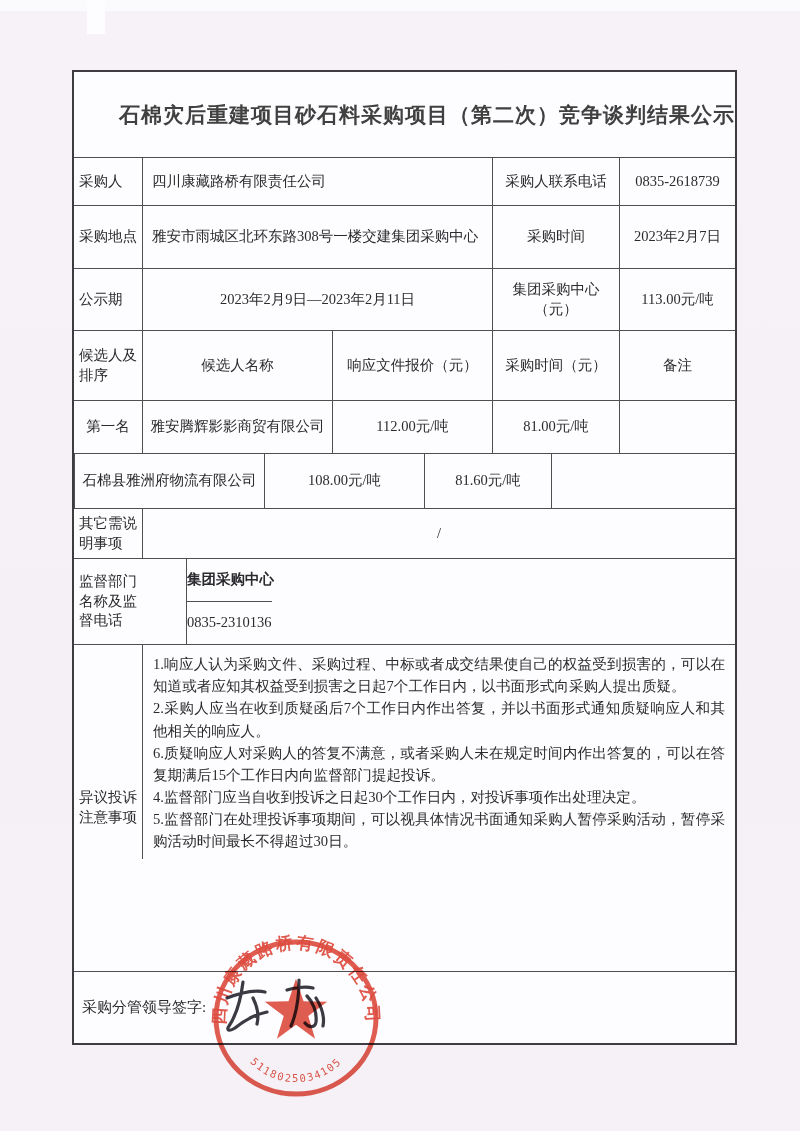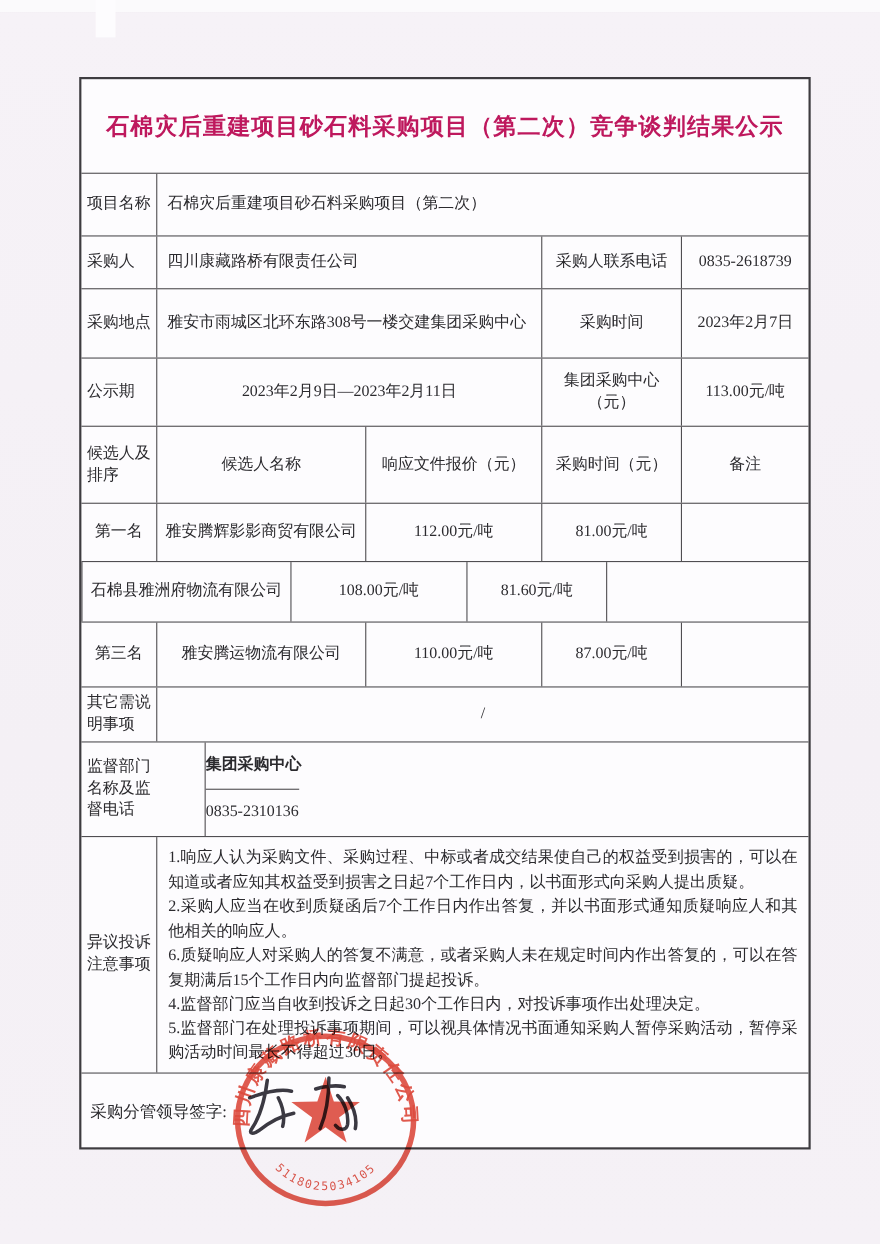--- a/index.html
+++ b/index.html
@@ -27,21 +27,21 @@
   .lab{width:68px;padding:3px 5px;justify-content:flex-start;word-break:break-all;}
   .center{justify-content:center;text-align:center;}
   .padL{padding-left:9px;padding-right:4px;}
   .w-val-wide{width:350px;}
   .w-mid{width:127px;padding:2px 6px;}
   .w-last{flex:1;}
   .w-name{width:190px;}
   .w-doc{width:160px;}
 
   .r-title{height:85px;align-items:center;justify-content:center;}
-  .title-text{font-size:21px;font-weight:bold;letter-spacing:1px;color:#be185d;text-align:center;width:100%;}
+  .title-text{font-size:21px;font-weight:bold;letter-spacing:1px;color:#404040;text-align:right;width:100%;}
   .r-proj{height:57px;}
   .r-purch{height:48px;}
   .r-loc{height:63px;}
   .r-pub{height:62px;}
   .r-head{height:70px;}
   .r-c1{height:53px;}
   .r-c2{height:55px;}
   .r-c3{height:59px;}
   .r-other{height:50px;}
   .r-sup{height:86px;}
@@ -69,24 +69,20 @@
 <div class="scan-top-strip"></div>
 <div class="paper-tint"></div>
 <div class="scan-band"></div>
 
 <div class="tbl">
 
   <div class="row first r-title">
     <div class="title-text">石棉灾后重建项目砂石料采购项目（第二次）竞争谈判结果公示</div>
   </div>
 
-  <div class="row r-proj">
-    <div class="cell nol lab">项目名称</div>
-    <div class="cell w-last padL">石棉灾后重建项目砂石料采购项目（第二次）</div>
-  </div>
 
   <div class="row r-purch">
     <div class="cell nol lab">采购人</div>
     <div class="cell w-val-wide padL">四川康藏路桥有限责任公司</div>
     <div class="cell w-mid center">采购人联系电话</div>
     <div class="cell w-last center">0835-2618739</div>
   </div>
 
   <div class="row r-loc">
     <div class="cell nol lab">采购地点</div>
@@ -118,27 +114,20 @@
     <div class="cell w-last center"></div>
   </div>
 
   <div class="row r-c2">
     <div class="cell w-name center">石棉县雅洲府物流有限公司</div>
     <div class="cell w-doc center">108.00元/吨</div>
     <div class="cell w-mid center">81.60元/吨</div>
     <div class="cell w-last center"></div>
   </div>
 
-  <div class="row r-c3">
-    <div class="cell nol lab center">第三名</div>
-    <div class="cell w-name center">雅安腾运物流有限公司</div>
-    <div class="cell w-doc center">110.00元/吨</div>
-    <div class="cell w-mid center">87.00元/吨</div>
-    <div class="cell w-last center"></div>
-  </div>
 
   <div class="row r-other">
     <div class="cell nol lab">其它需说明事项</div>
     <div class="cell w-last center">/</div>
   </div>
 
   <div class="row r-sup">
     <div class="cell nol lab">监督部门名称及监督电话</div>
     <div class="cell w-last sup-stack">
       <div class="sup-sub sup-dept">集团采购中心</div>

